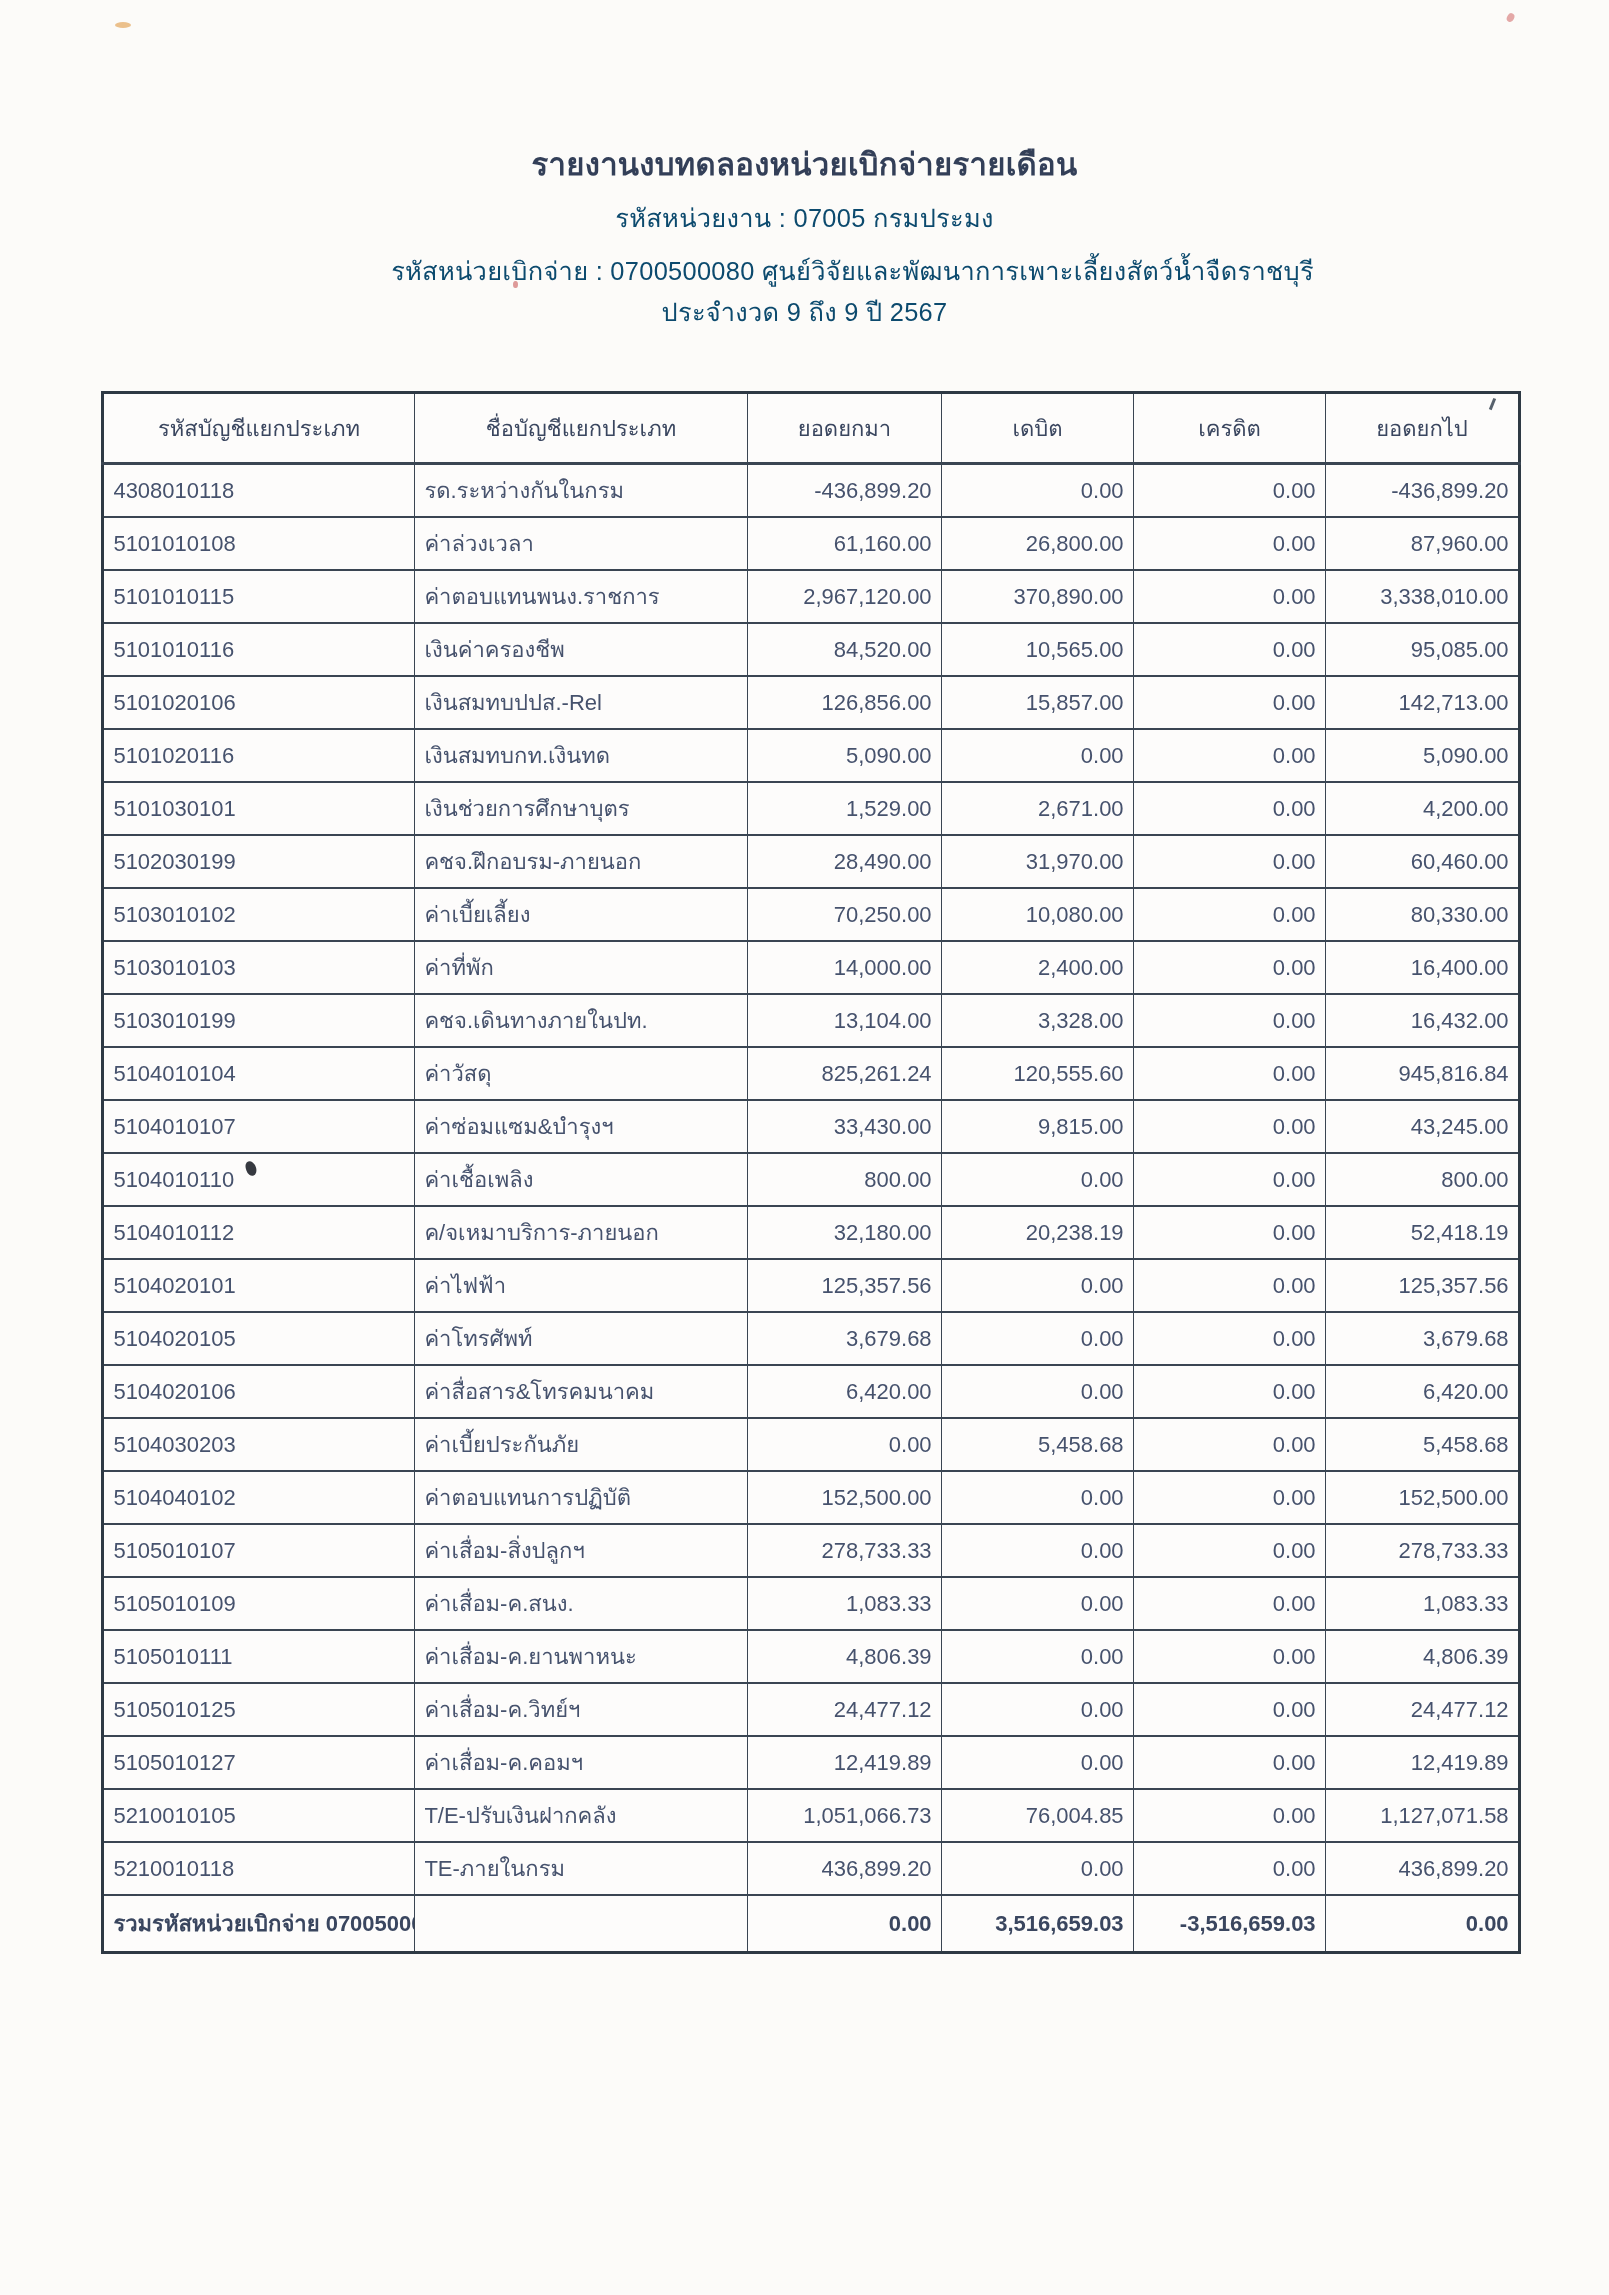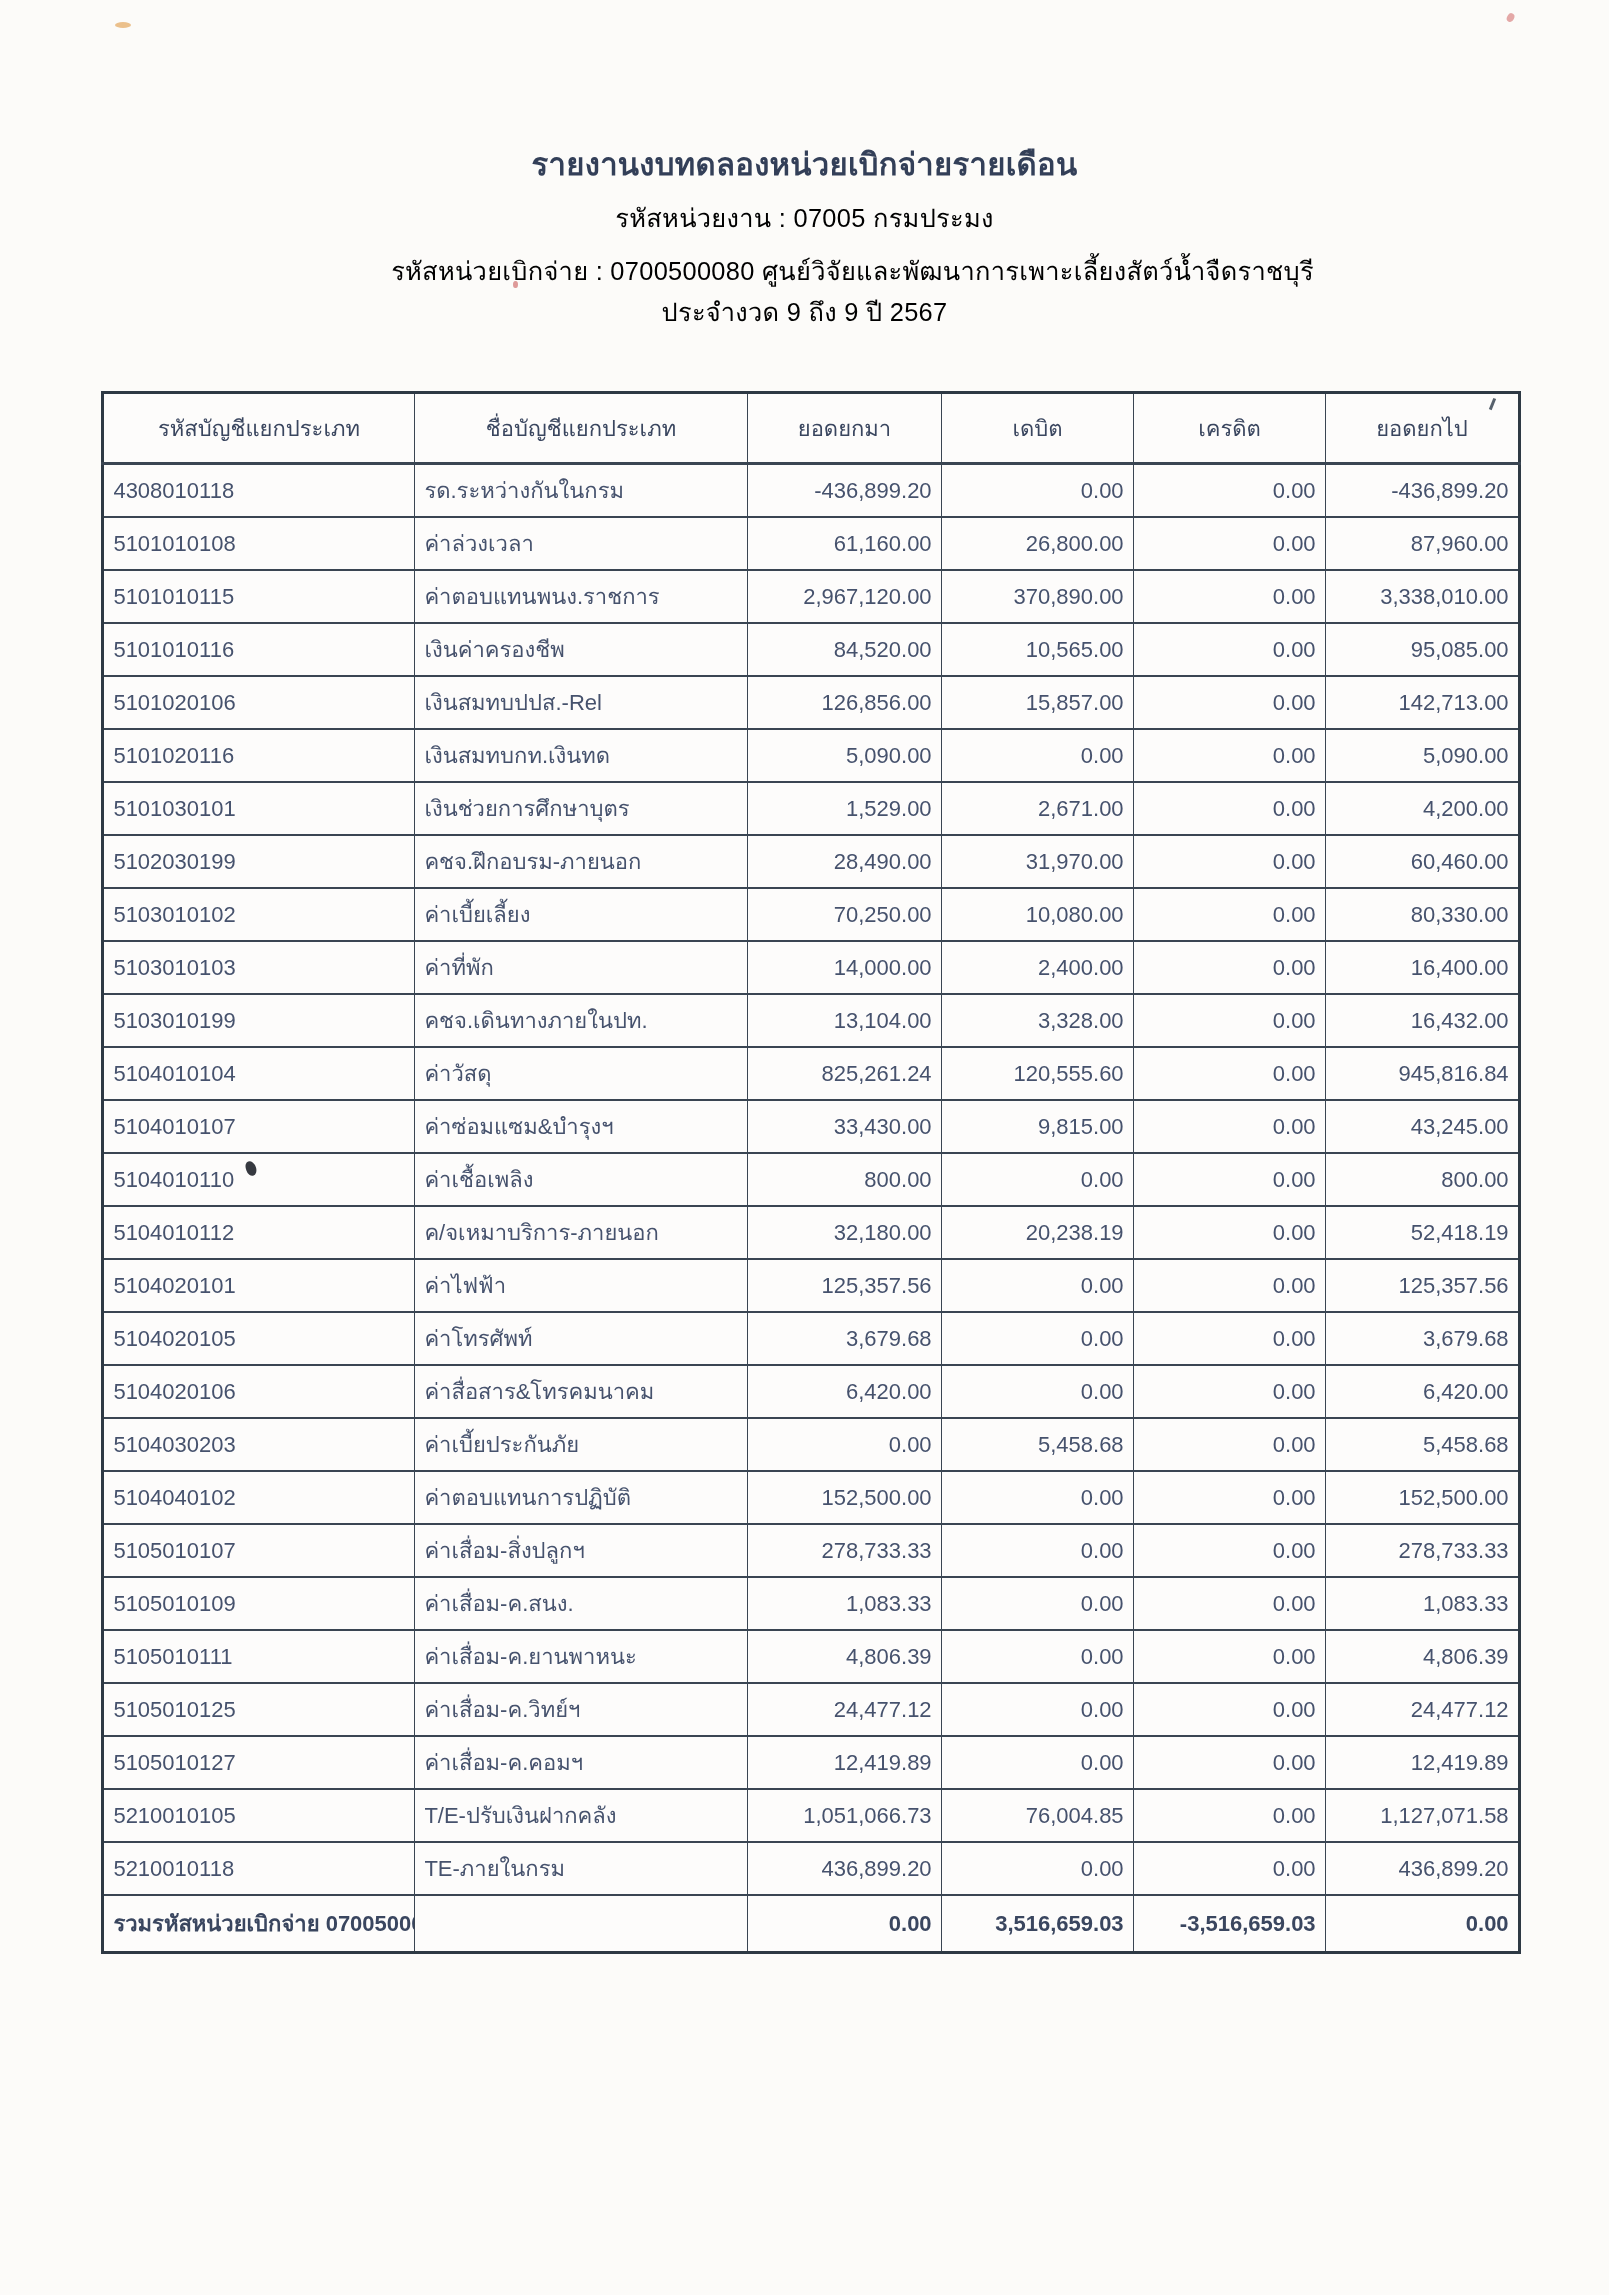--- a/index.html
+++ b/index.html
@@ -16,21 +16,21 @@
     background: #fcfbf9;
     overflow: hidden;
     color: #45516b;
   }
   
   .doc-header-line {
     position: absolute;
     left: 0;
     width: 100%;
     text-align: center;
-    color: #000000;
+    color: #0c4a6e;
     letter-spacing: 0.3px;
   }
   .doc-title   { top: 139px; font-size: 31px; font-weight: bold; color: #333f58; }
   .doc-line2   { top: 198px; font-size: 25.4px; }
   .doc-line3   { top: 251px; font-size: 25.4px; padding-left: 48px; }
   .doc-line4   { top: 292px; font-size: 25.4px; }
 
   
   table.report {
     position: absolute;

